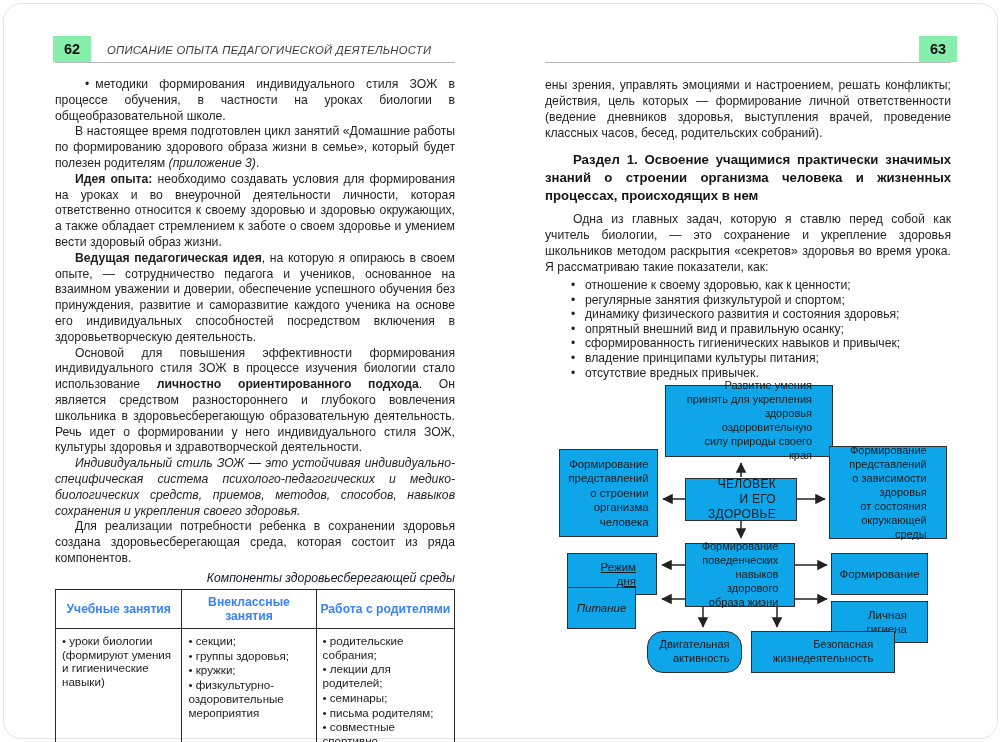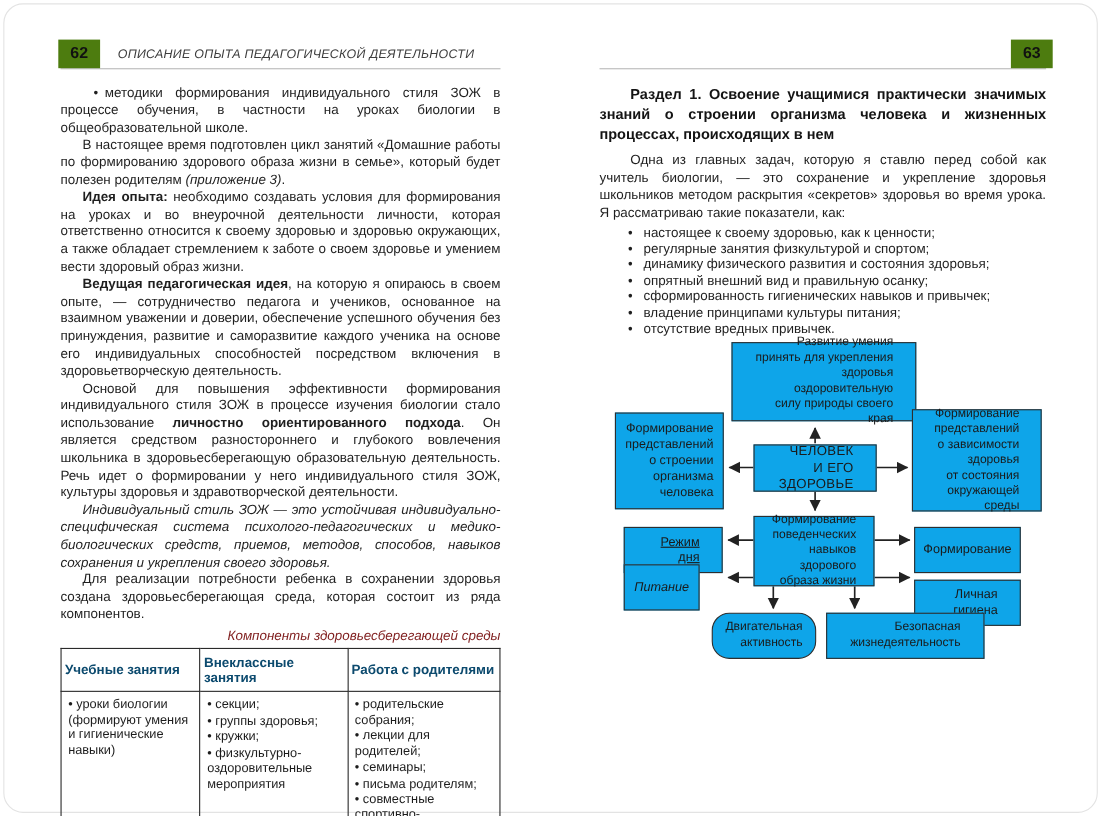--- a/index.html
+++ b/index.html
@@ -11,47 +11,47 @@
   .frame{position:absolute;inset:3px;border:1px solid #e3e3e3;border-radius:18px;pointer-events:none;}
 
   
   .page{position:absolute;top:36px;}
   .page-left{left:55px;width:400px;}
   .page-right{left:545px;width:406px;}
 
   
   .page-header{position:relative;height:26px;border-bottom:1.5px solid #b9b9b9;}
   .pagenum-box{
-    position:absolute;top:0;width:38px;height:26px;background:#4d7c0f;
+    position:absolute;top:0;width:38px;height:26px;background:#86efac;
     display:flex;align-items:center;justify-content:center;
     font-weight:bold;font-size:14.5px;color:#111;
   }
   .page-left .pagenum-box{left:-2px;}
   .page-right .pagenum-box{right:-6px;}
   .header-caption{
     position:absolute;left:52px;top:0;height:26px;line-height:28px;
     font-style:italic;font-size:11.3px;letter-spacing:.25px;color:#3d3d3d;white-space:nowrap;
   }
 
   
   .page-body{margin-top:14px;}
   .para{margin:0;text-align:justify;font-size:12.2px;line-height:15.8px;text-indent:20px;}
   .bullet-para{text-indent:30px;}
   .run-b{font-weight:bold;}
   .run-i{font-style:italic;}
   .bullet-marker{padding-right:6px;}
 
   .table-caption{
-    font-style:italic;font-size:12.2px;text-align:right;margin:4px 0 4px 0;color:#7f1d1d;
+    font-style:italic;font-size:12.2px;text-align:right;margin:4px 0 4px 0;color:#0f172a;
   }
   table.env-table{width:100%;border-collapse:collapse;table-layout:fixed;}
   table.env-table,table.env-table th,table.env-table td{border:1.3px solid #2a2a2a;}
   table.env-table{border-width:1.7px;}
   table.env-table th{
-    font-size:12.2px;font-weight:bold;text-align:left;padding:5px 3px;color:#0c4a6e;
+    font-size:12.2px;font-weight:bold;text-align:center;padding:5px 3px;color:#3b82f6;
   }
   table.env-table td{vertical-align:top;padding:5px 6px 7px 6px;font-size:11.6px;line-height:13.8px;color:#1c1c1c;}
   .col-1{width:31.7%;} .col-2{width:33.6%;} .col-3{width:34.7%;}
   .cell-item{margin:0 0 1px 0;}
 
   
   .rp-para{margin:0;text-align:justify;font-size:12.2px;line-height:16px;}
   .rp-indent{text-indent:28px;}
   .section-heading{
     margin:10px 0 6px 0;font-weight:bold;font-size:13.2px;line-height:18px;
@@ -139,26 +139,27 @@
     </table>
 
   </div>
 </div>
 
 <div class="page page-right">
   <div class="page-header">
     <div class="pagenum-box">63</div>
   </div>
   <div class="page-body">
+    <p class="rp-para">ены зрения, управлять эмоциями и настроением, решать конфликты; действия, цель которых — формирование личной ответственности (ведение дневников здоровья, выступления врачей, проведение классных часов, бесед, родительских собраний).</p>
     <p class="section-heading">Раздел 1. Освоение учащимися практически значимых знаний о строении организма человека и жизненных процессах,  происходящих в нем</p>
     <p class="rp-para rp-indent">Одна из главных задач, которую я ставлю перед собой как учитель биологии, — это сохранение и укрепление здоровья школьников методом раскрытия «секретов» здоровья во время урока. Я рассматриваю такие показатели, как:</p>
     <div class="r-bullets" id="right-bullets">
         <div class="r-bullet">
           <span class="r-bullet-marker">•</span>
-          <span class="r-bullet-text">настоящее к своему здоровью, как к ценности;</span>
+          <span class="r-bullet-text">отношение к своему здоровью, как к ценности;</span>
         </div>
         <div class="r-bullet">
           <span class="r-bullet-marker">•</span>
           <span class="r-bullet-text">регулярные занятия физкультурой и спортом;</span>
         </div>
         <div class="r-bullet">
           <span class="r-bullet-marker">•</span>
           <span class="r-bullet-text">динамику физического развития и состояния здоровья;</span>
         </div>
         <div class="r-bullet">

